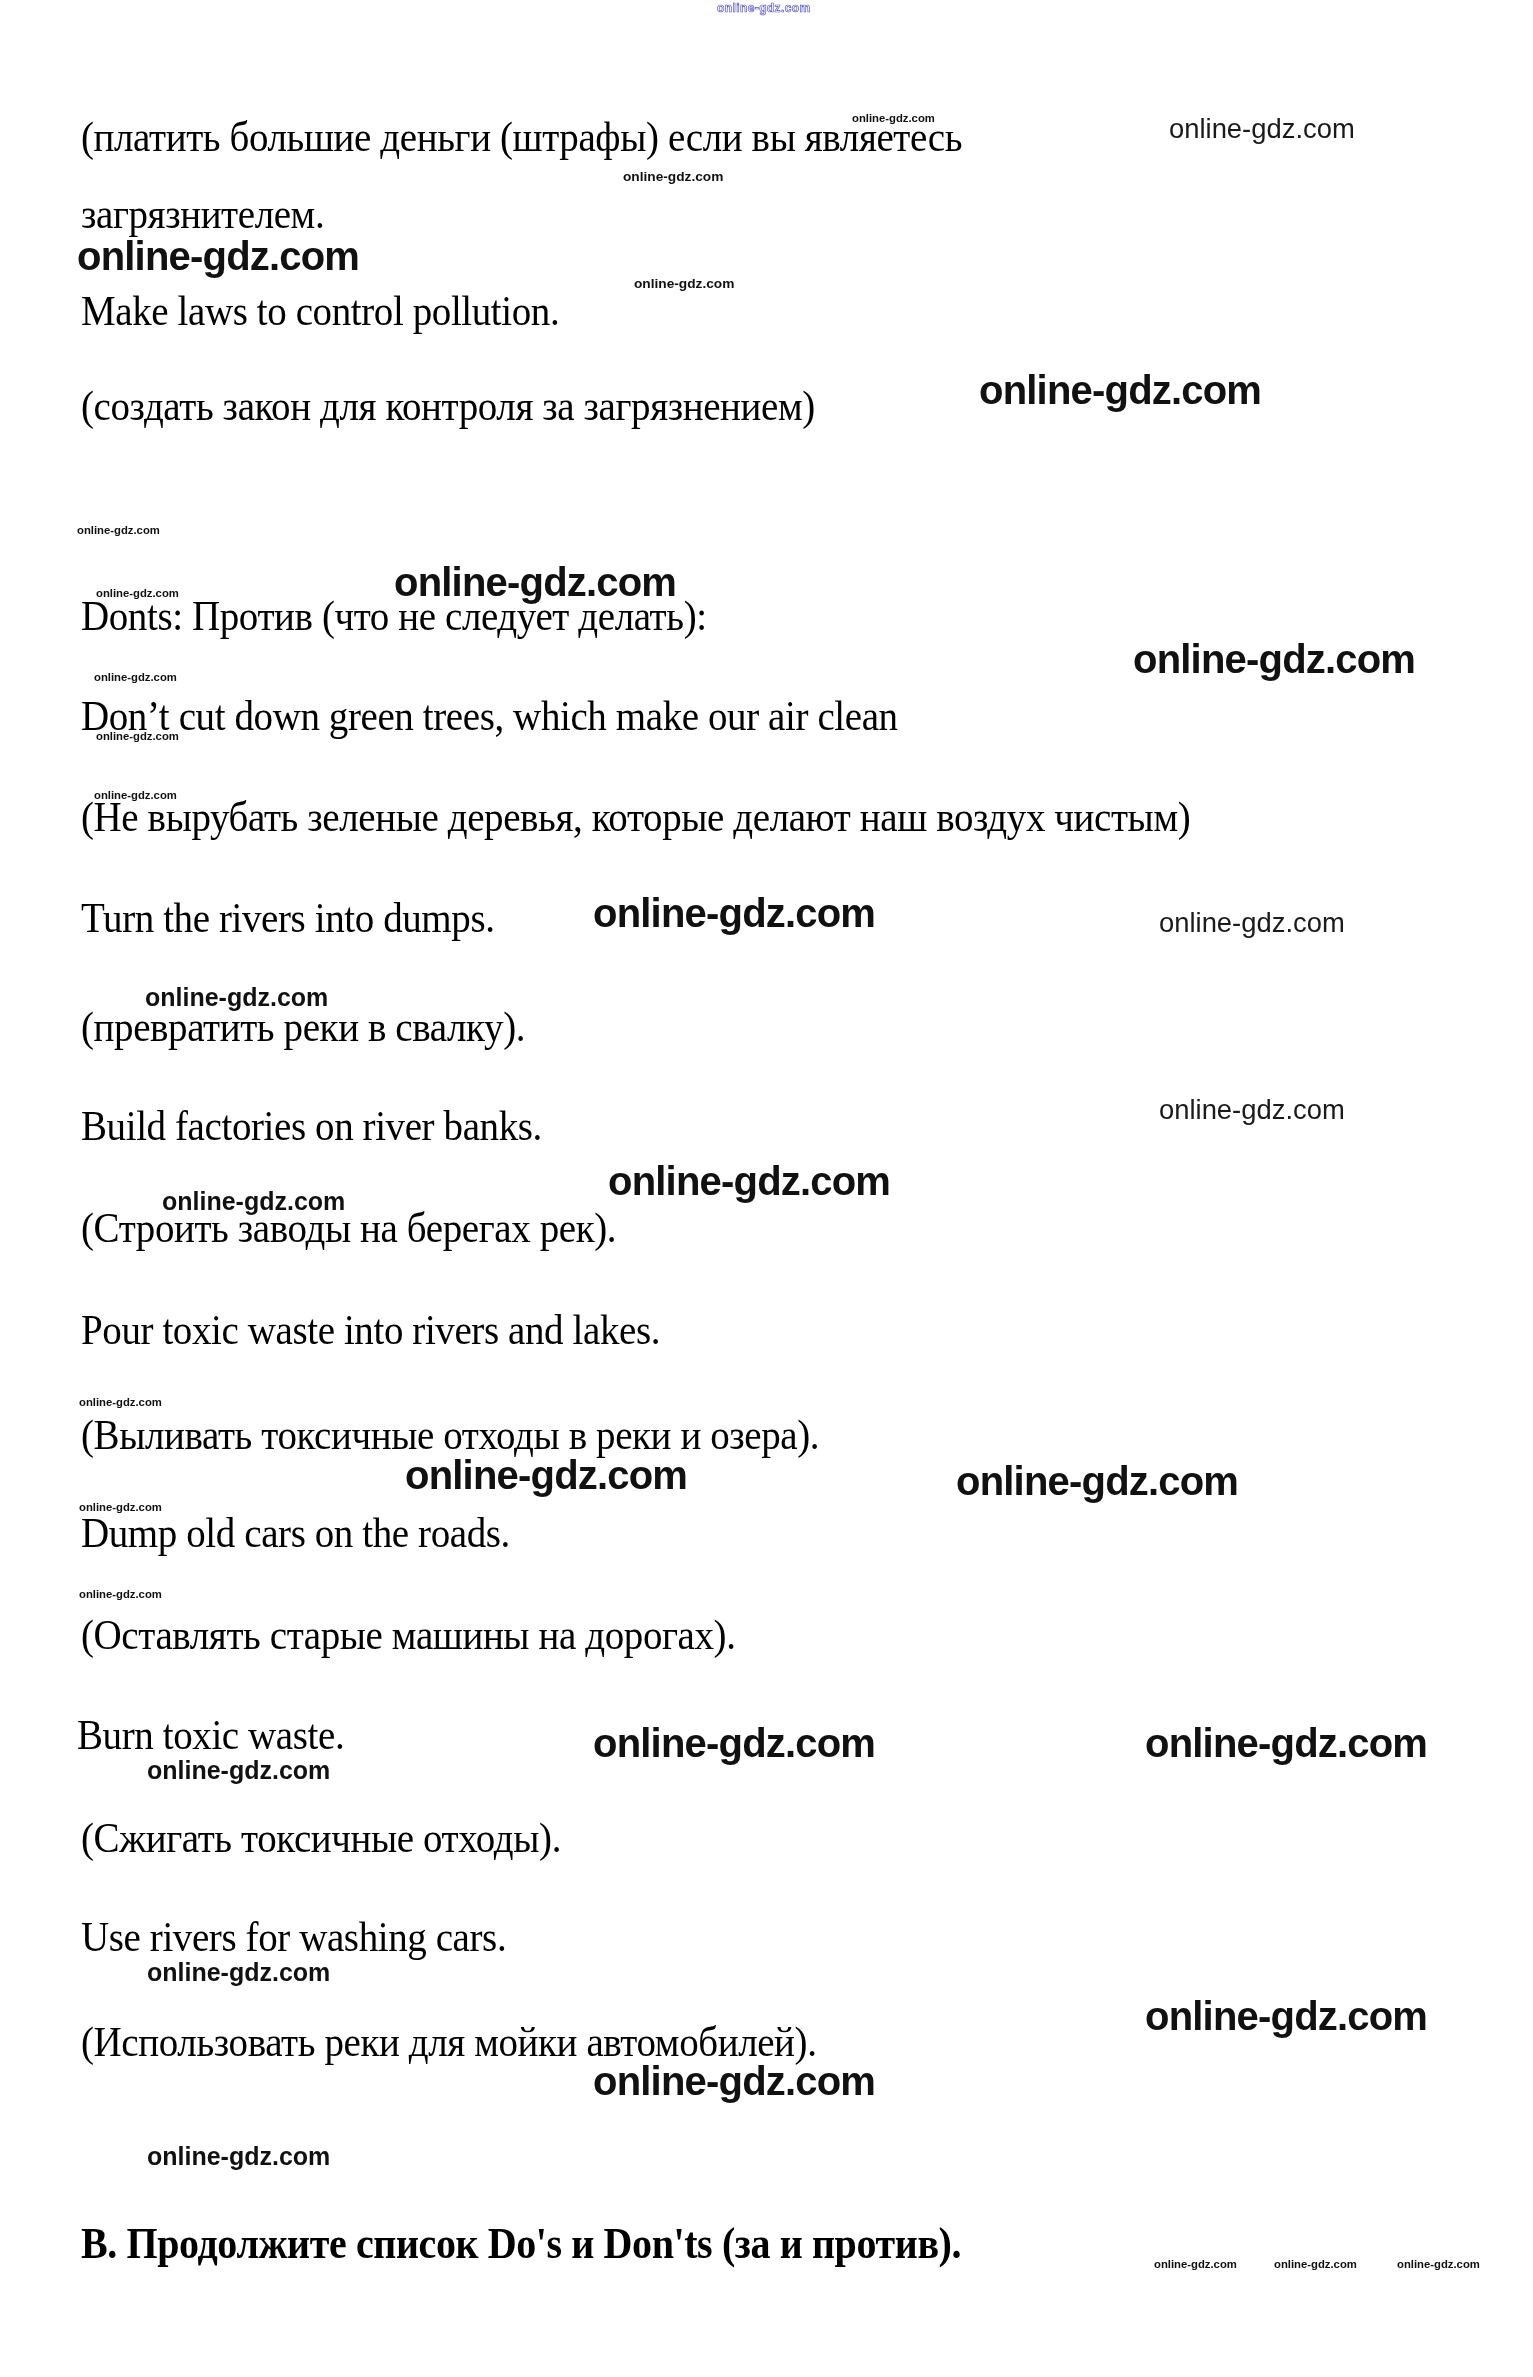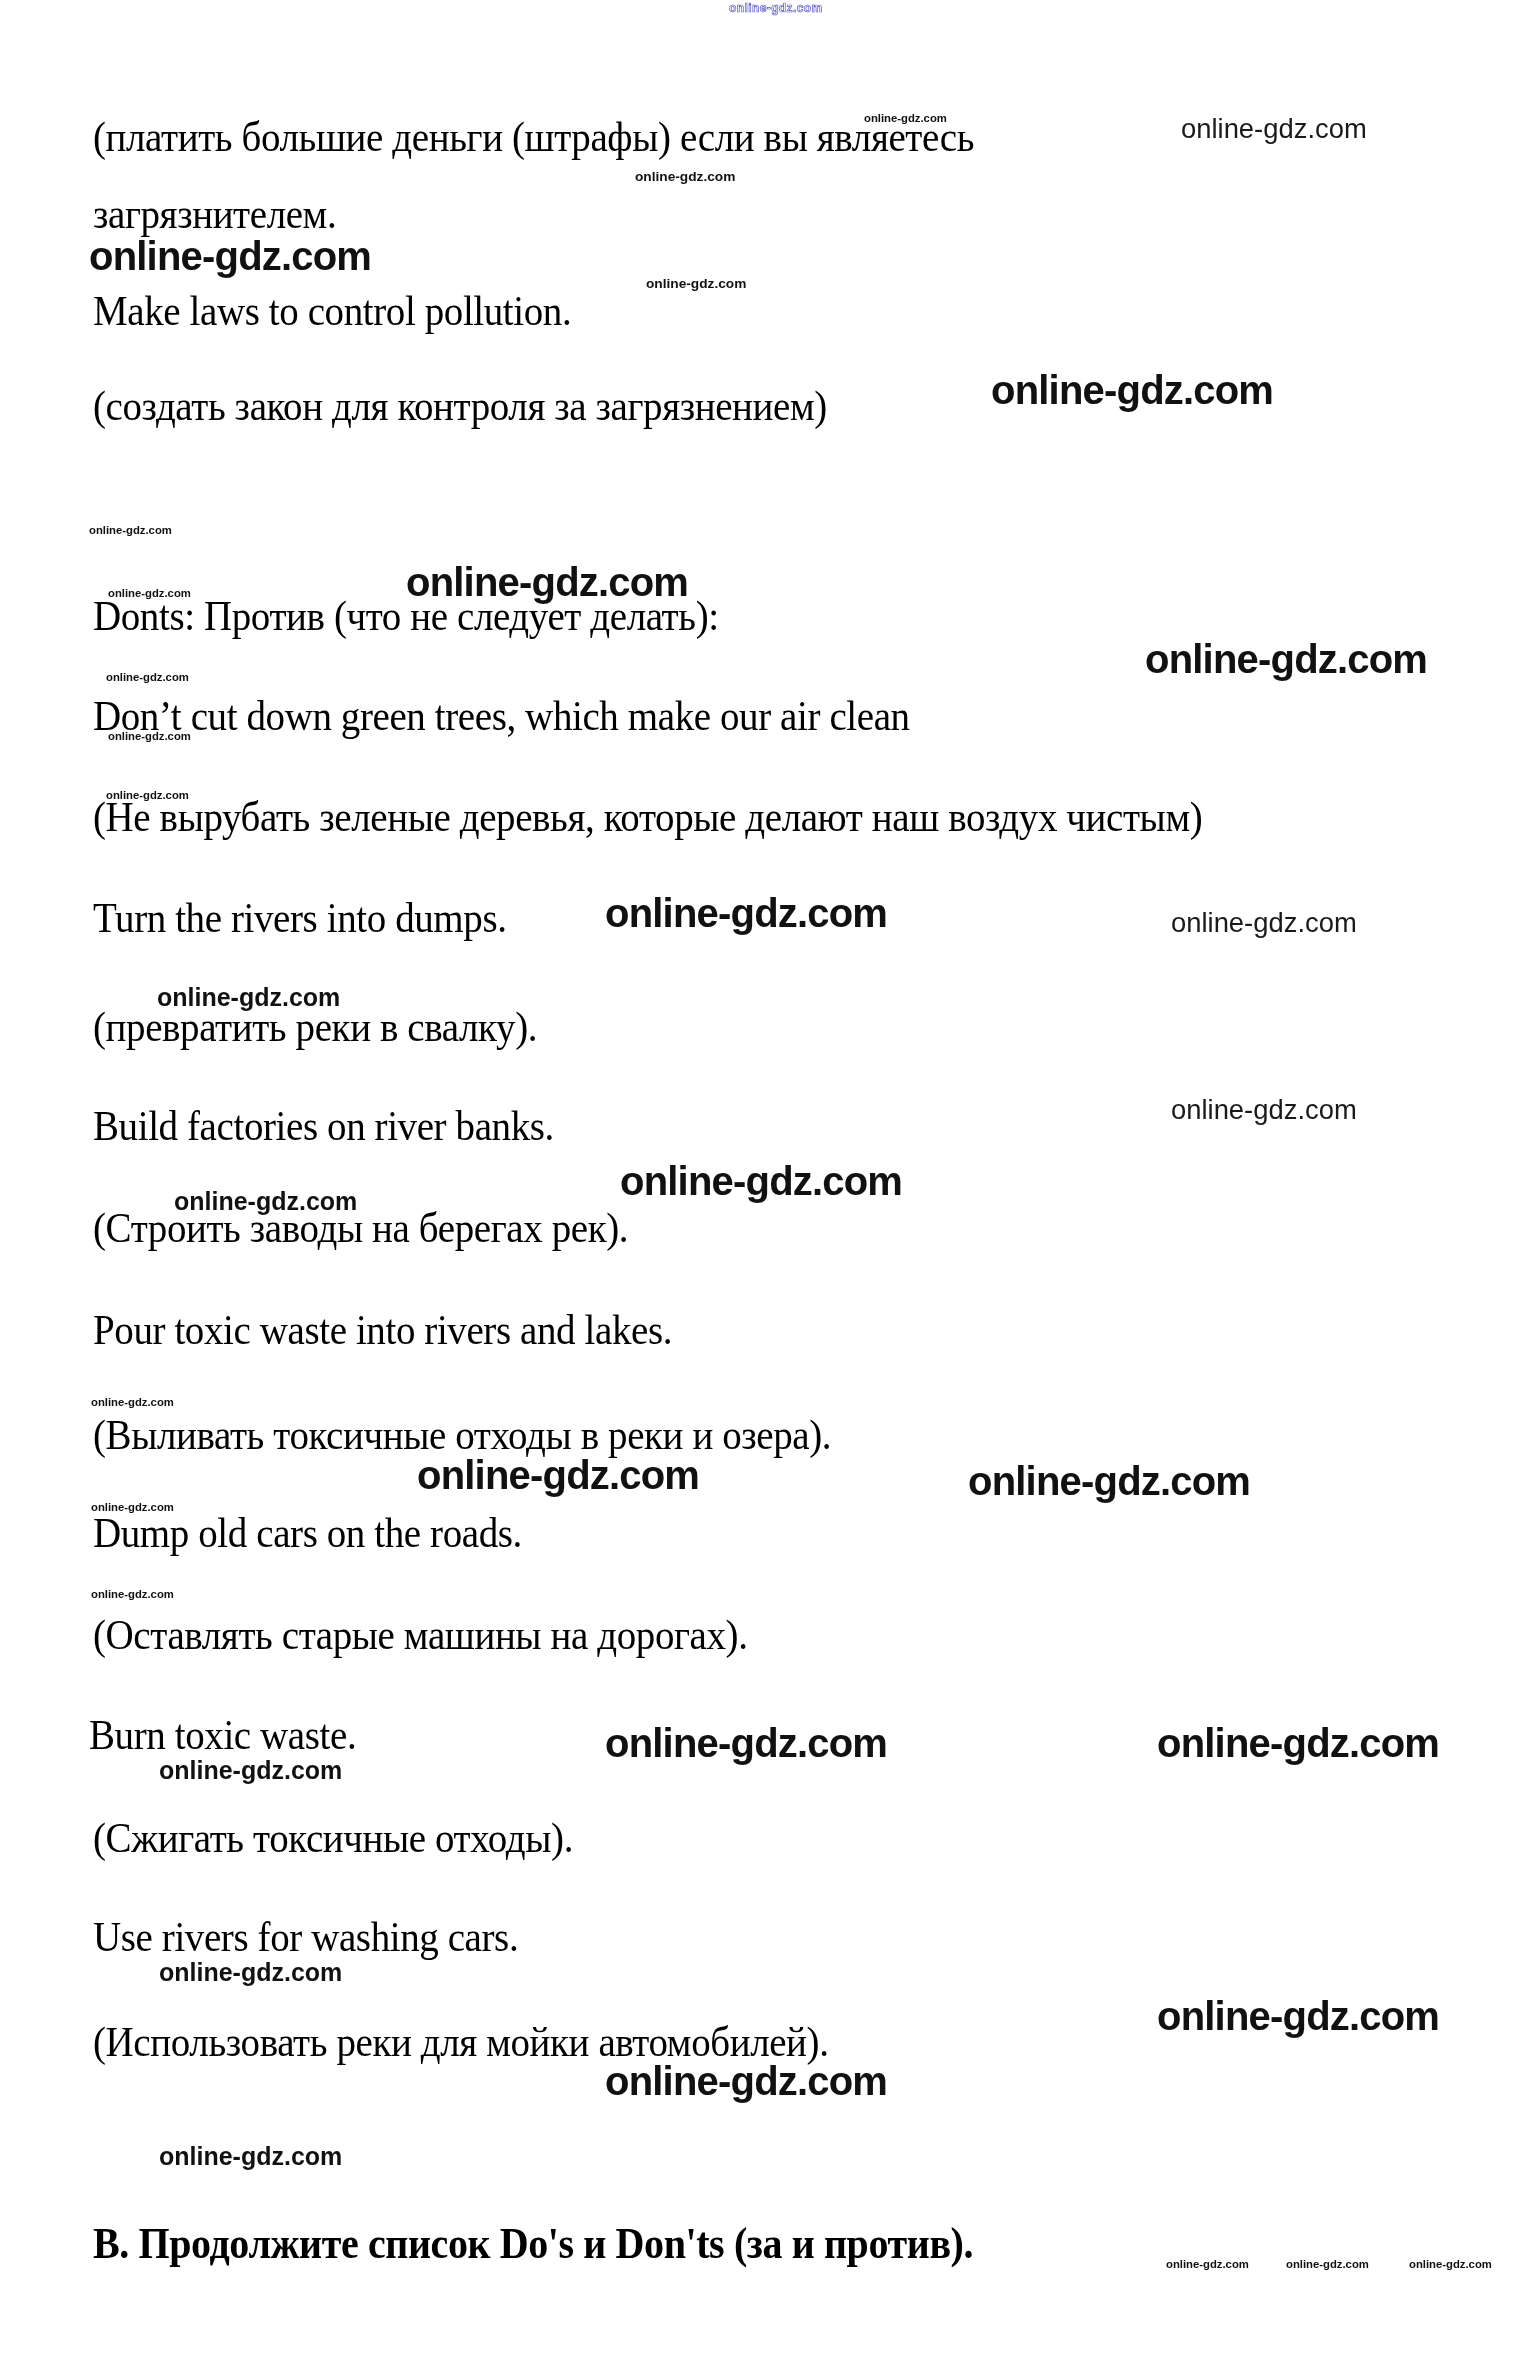--- a/index.html
+++ b/index.html
@@ -3,21 +3,20 @@
 <meta charset="utf-8">
 <style>
   html,body{margin:0;padding:0;background:#ffffff;}
   #page{
     position:relative;
     width:1512px;
     height:2377px;
     background:#ffffff;
     overflow:hidden;
     font-family:"Liberation Serif",serif;
-    margin-left:12px;
   }
   .line{
     position:absolute;
     white-space:nowrap;
     font-size:39px;
     line-height:1;
     color:#000000;
     letter-spacing:-0.4px;
     transform:scaleY(1.10);
     transform-origin:left top;

